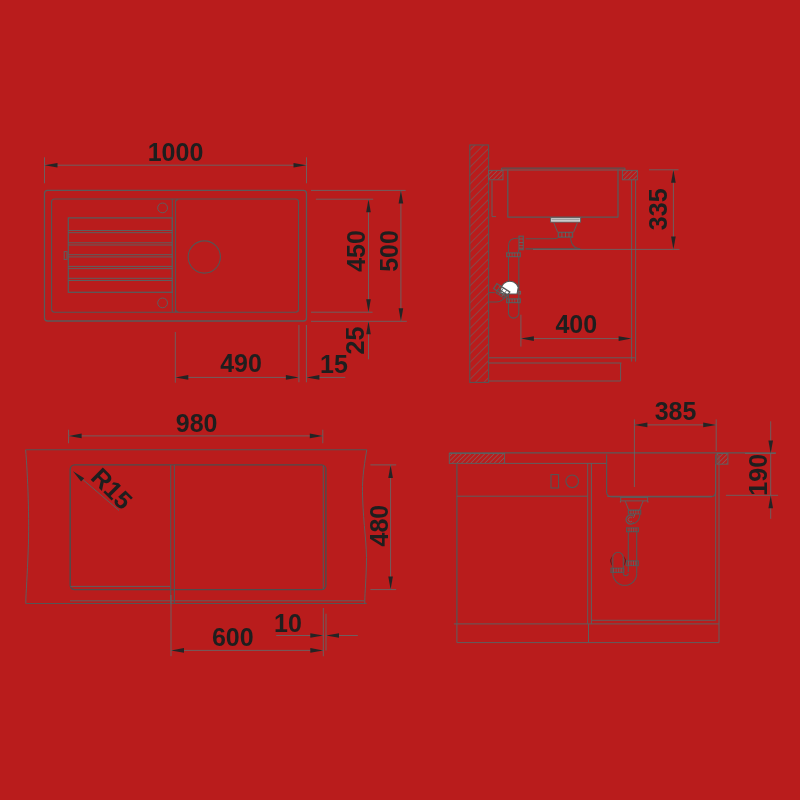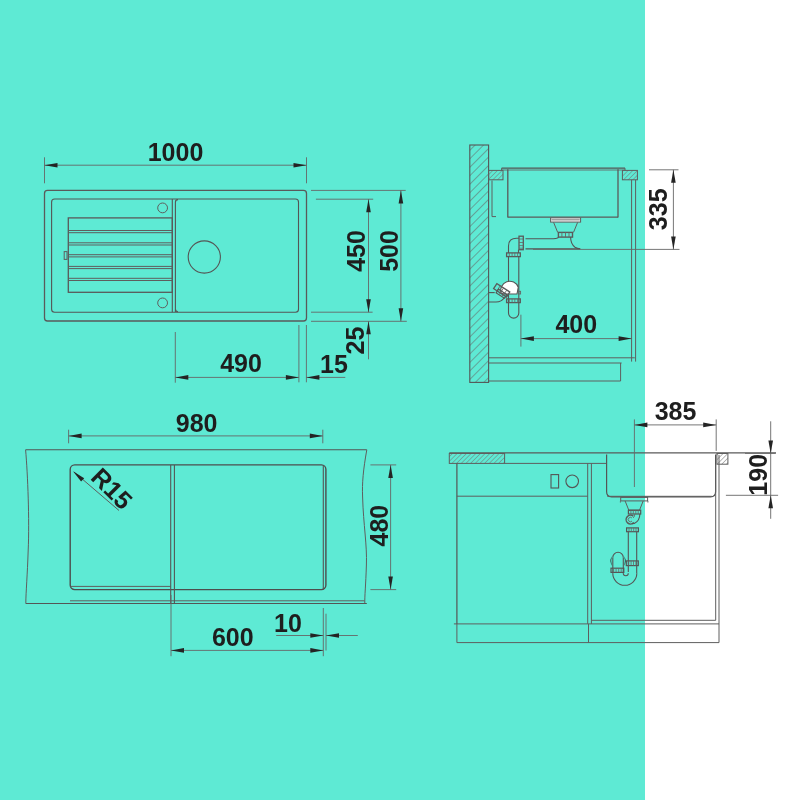--- a/index.html
+++ b/index.html
@@ -1,16 +1,16 @@
 <!DOCTYPE html>
 <html><head>
 <meta charset="utf-8">
 <style>
 html,body{margin:0;padding:0;background:#ffffff;}
-#page{width:645px;height:800px;position:relative;background:#5eead4;}
+#page{width:800px;height:800px;position:relative;background:#b91c1c;}
 text{font-family:"Liberation Sans",sans-serif;font-weight:bold;fill:#1e1e1e;}
 </style>
 </head>
 <body>
 <div id="page">
 <svg width="800" height="800" viewBox="0 0 800 800">
 <defs>
 <filter id="soft" x="-2%" y="-2%" width="104%" height="104%">
 <feGaussianBlur stdDeviation="0.9"></feGaussianBlur>
 </filter>

